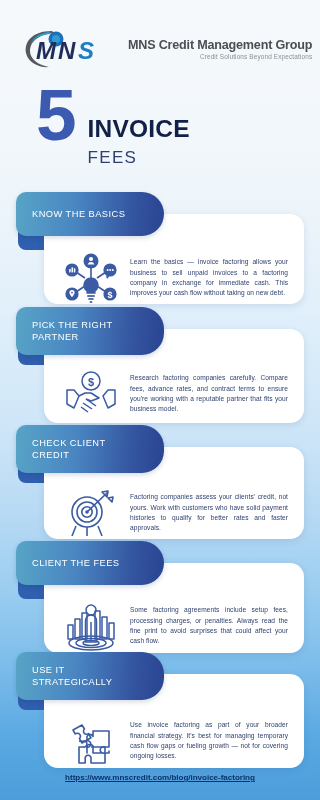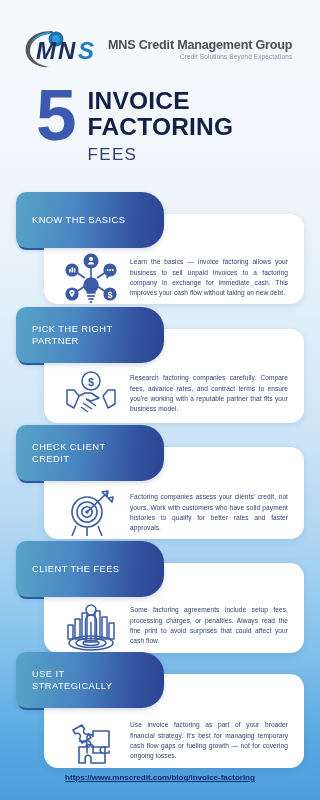--- a/index.html
+++ b/index.html
@@ -26,41 +26,41 @@
   }
 
   
   .logo-row {
     position: absolute;
     top: 26px; left: 22px;
     display: flex; align-items: center;
   }
   .logo-mark { position: relative; width: 86px; height: 44px; }
   .logo-mark svg { position: absolute; top: 0; left: 0; }
-  .logo-text-wrap { margin-left: 0; padding-top: 2px; }
+  .logo-text-wrap { margin-left: 20px; padding-top: 2px; }
   .logo-title {
     font-size: 12.6px; font-weight: bold; color: #4a4f56;
     letter-spacing: -0.2px; white-space: nowrap;
   }
   .logo-tagline {
     font-size: 6.4px; color: #8a8f96; letter-spacing: 0.15px;
     text-align: right; margin-top: 1px; white-space: nowrap;
   }
 
   
   .title-block {
     position: absolute; top: 86px; left: 36px;
     display: flex; align-items: flex-start;
   }
   .big-five {
     font-size: 73px; line-height: 64px; font-weight: bold;
     color: #3b5ab0; letter-spacing: -3px; margin-right: 14px;
     margin-top: -3px;
   }
-  .title-lines { padding-top: 2px; }
+  .title-lines { padding-top: 2px; margin-top: 28px; }
   .title-main {
     font-size: 24.5px; line-height: 25.5px; font-weight: bold;
     color: #121f47; letter-spacing: 0.2px;
   }
   .title-sub {
     font-size: 17px; line-height: 22px; color: #2e3f74;
     letter-spacing: 1.3px; margin-top: 5px;
   }
 
   
@@ -76,29 +76,29 @@
   .card-body {
     position: absolute; left: 28px; top: 22px;
     width: 260px;
     background: #ffffff;
     border-radius: 14px;
     box-shadow: 0 2px 7px rgba(30,70,130,0.13);
     z-index: 2;
   }
   .card-pill {
     position: absolute; left: 0; top: 0;
-    min-width: 148px; height: 56px;
+    min-width: 148px; height: 44px;
     border-radius: 10px 22px 22px 10px;
     background: linear-gradient(95deg, #57a4c6 0%, #4a86c2 40%, #33539f 80%, #2a4492 100%);
     display: flex; align-items: center;
     padding: 0 26px 0 16px;
     z-index: 3;
     box-shadow: 0 2px 5px rgba(20,50,110,0.18);
   }
-  .card-pill.two-line { height: 56px; }
+  .card-pill.two-line { height: 48px; }
   .pill-label {
     color: #ffffff; font-size: 9.3px; letter-spacing: 0.45px;
     line-height: 12.5px; white-space: pre-line;
   }
   .card-inner {
     display: flex; align-items: center;
     padding: 36px 14px 14px 8px;
   }
   .card-icon { width: 78px; flex: 0 0 78px; display: flex; justify-content: center; }
   .card-text {
@@ -135,21 +135,20 @@
     <div class="logo-text-wrap">
       <div class="logo-title">MNS Credit Management Group</div>
       <div class="logo-tagline">Credit Solutions Beyond Expectations</div>
     </div>
   </div>
 
   <div class="title-block">
     <div class="big-five">5</div>
     <div class="title-lines">
       <div class="title-main">INVOICE</div>
-      <div class="title-main">FACTORING</div>
       <div class="title-sub">FEES</div>
     </div>
   </div>
 
   <div class="card" style="top:192px;">
     <div class="card-tab"></div>
     <div class="card-body" style="height:90px;">
       <div class="card-inner">
         <div class="card-icon">
           <svg width="62" height="56" viewBox="0 0 62 56" fill="none" stroke="#3b5ba5" stroke-width="1.6">

